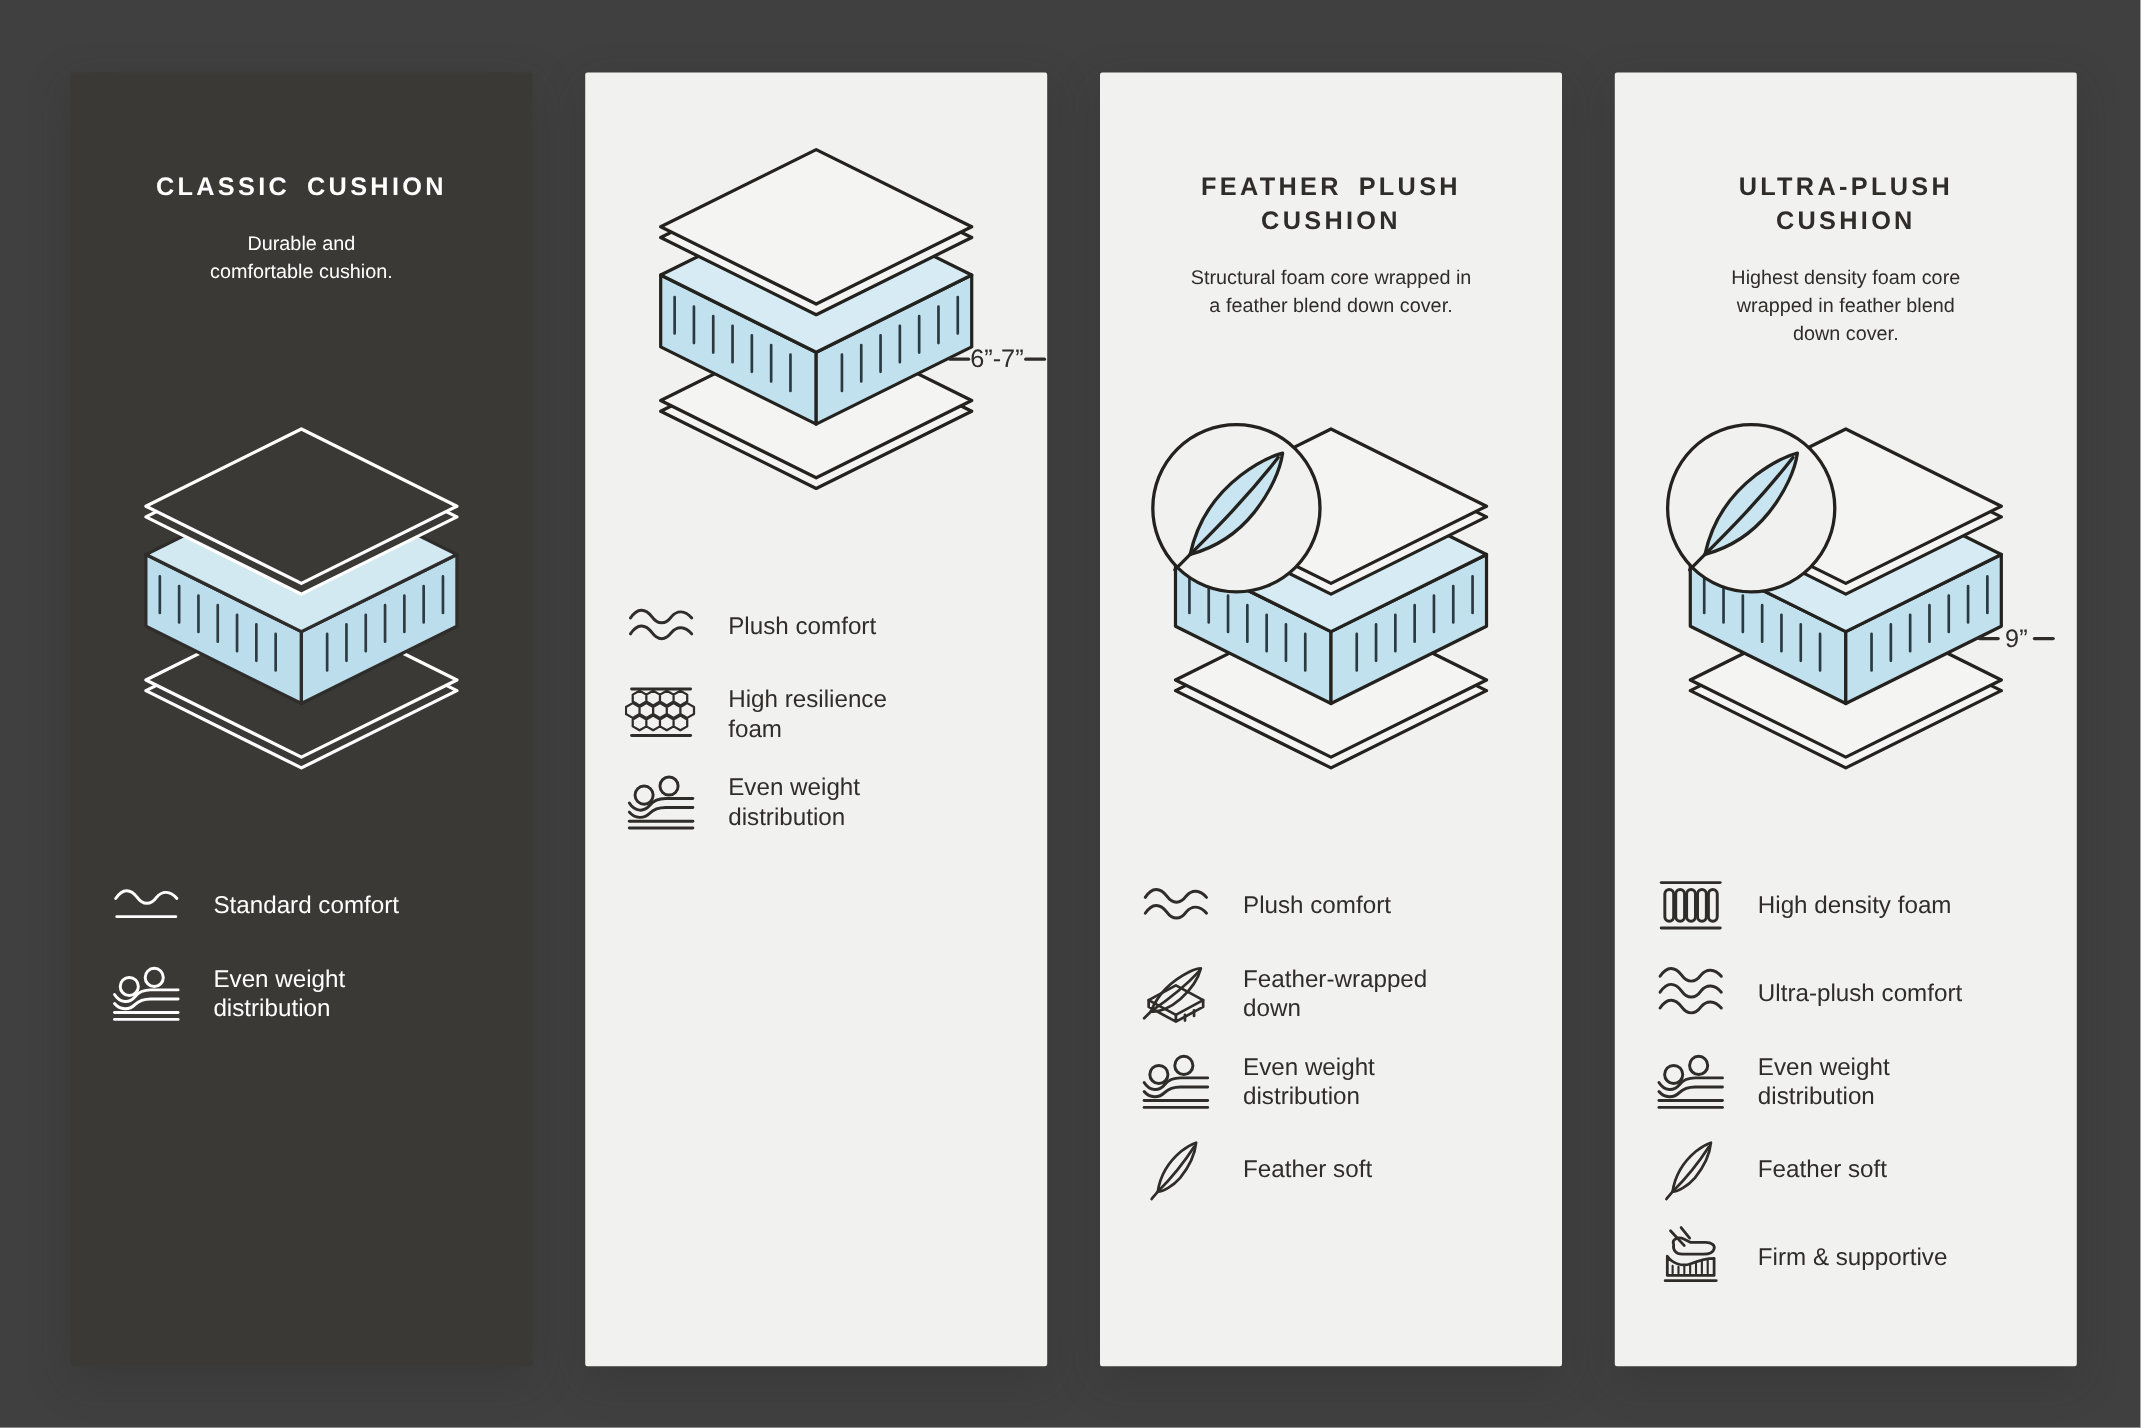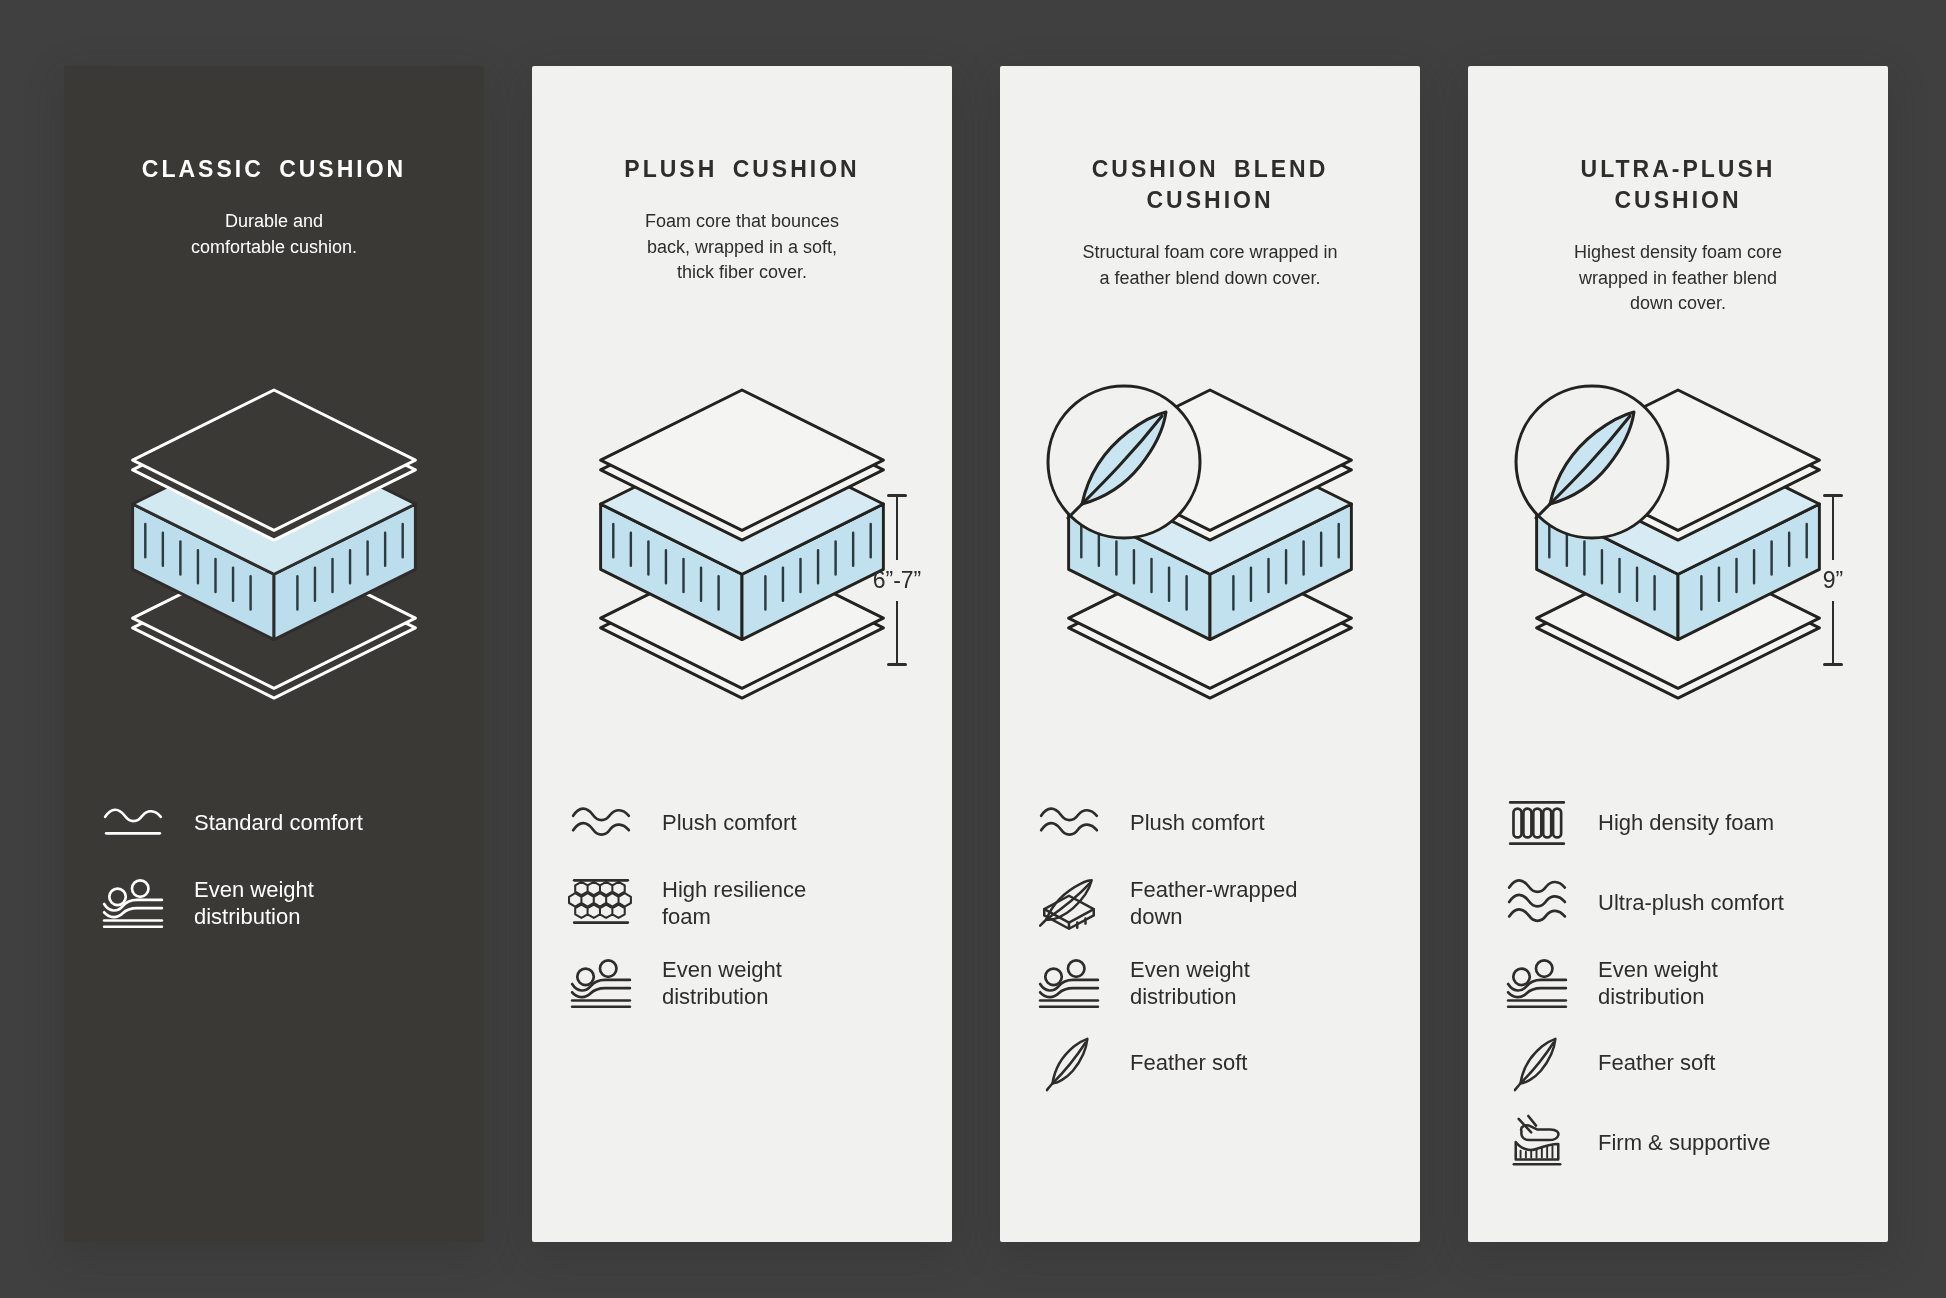--- a/index.html
+++ b/index.html
@@ -15,21 +15,21 @@
       --panel-bg:#3A3935; --face:#3A3935; --slab-stroke:#FFFFFF; --foam-stroke:#2E2D2B;
       --foam-top:#D2E9F2; --foam-side:#BCDEEC; --dash:#2E3B42; --feather-fill:#C9E5F1;}
   .phead{height:230px;text-align:center;}
   .ptitle{margin:24px 0 0;font-size:23px;font-weight:700;letter-spacing:3px;word-spacing:6px;
           line-height:1.35;white-space:pre-line;}
   .pdesc{margin:24px auto 0;font-size:18px;line-height:1.42;max-width:340px;white-space:pre-line;}
   .illus{position:relative;height:330px;display:flex;justify-content:center;align-items:flex-start;}
   .cushion{width:312px;height:322px;}
   .badge{position:absolute;left:8px;top:-2px;width:160px;height:160px;z-index:3;}
   .dim{position:absolute;right:-16px;top:110px;height:172px;width:70px;display:flex;
-       flex-direction:column;align-items:center;color:currentColor;}
+       flex-direction:row;align-items:center;color:currentColor;}
   .dim .cap{width:20px;height:3px;background:currentColor;border-radius:1.5px;flex:none;}
   .dim .bar{width:2.5px;flex:1;background:currentColor;}
   .dim .dlabel{font-size:23px;line-height:1;padding:9px 0;white-space:nowrap;}
   .features{list-style:none;margin:80px 0 0;padding:0 0 0 0;display:flex;flex-direction:column;gap:22px;}
   .feature{display:flex;align-items:center;gap:28px;min-height:56px;}
   .ficon{width:66px;height:58px;flex:none;}
   .flabel{font-size:22px;line-height:1.25;max-width:210px;white-space:pre-line;}
   .defs{position:absolute;width:0;height:0;}
 </style>
 </head>
@@ -153,26 +153,20 @@
           <svg class="ficon" viewBox="0 0 64 52">
               <use href="#i-weight"></use>
             </svg>
           <span class="flabel">Even weight
 distribution</span>
         </li>
       </ul>
     </section>
 
     <section class="panel light">
-      <header class="phead">
-        <h2 class="ptitle">PLUSH CUSHION</h2>
-        <p class="pdesc">Foam core that bounces
-back, wrapped in a soft,
-thick fiber cover.</p>
-      </header>
       <div class="illus">
         <svg class="cushion" viewBox="0 0 320 330">
             <use href="#sym-cushion"></use>
           </svg>
         <div class="dim">
           <span class="cap"></span>
           <span class="bar"></span>
           <span class="dlabel">6”-7”</span>
           <span class="bar"></span>
           <span class="cap"></span>
@@ -197,21 +191,21 @@
               <use href="#i-weight"></use>
             </svg>
           <span class="flabel">Even weight
 distribution</span>
         </li>
       </ul>
     </section>
 
     <section class="panel light">
       <header class="phead">
-        <h2 class="ptitle">CUSHION BLEND
+        <h2 class="ptitle">FEATHER PLUSH
 CUSHION</h2>
         <p class="pdesc">Structural foam core wrapped in
 a feather blend down cover.</p>
       </header>
       <div class="illus">
         <svg class="cushion" viewBox="0 0 320 330">
             <use href="#sym-cushion"></use>
           </svg>
         <svg class="badge" viewBox="0 0 160 160">
             <use href="#sym-feather-badge"></use>

